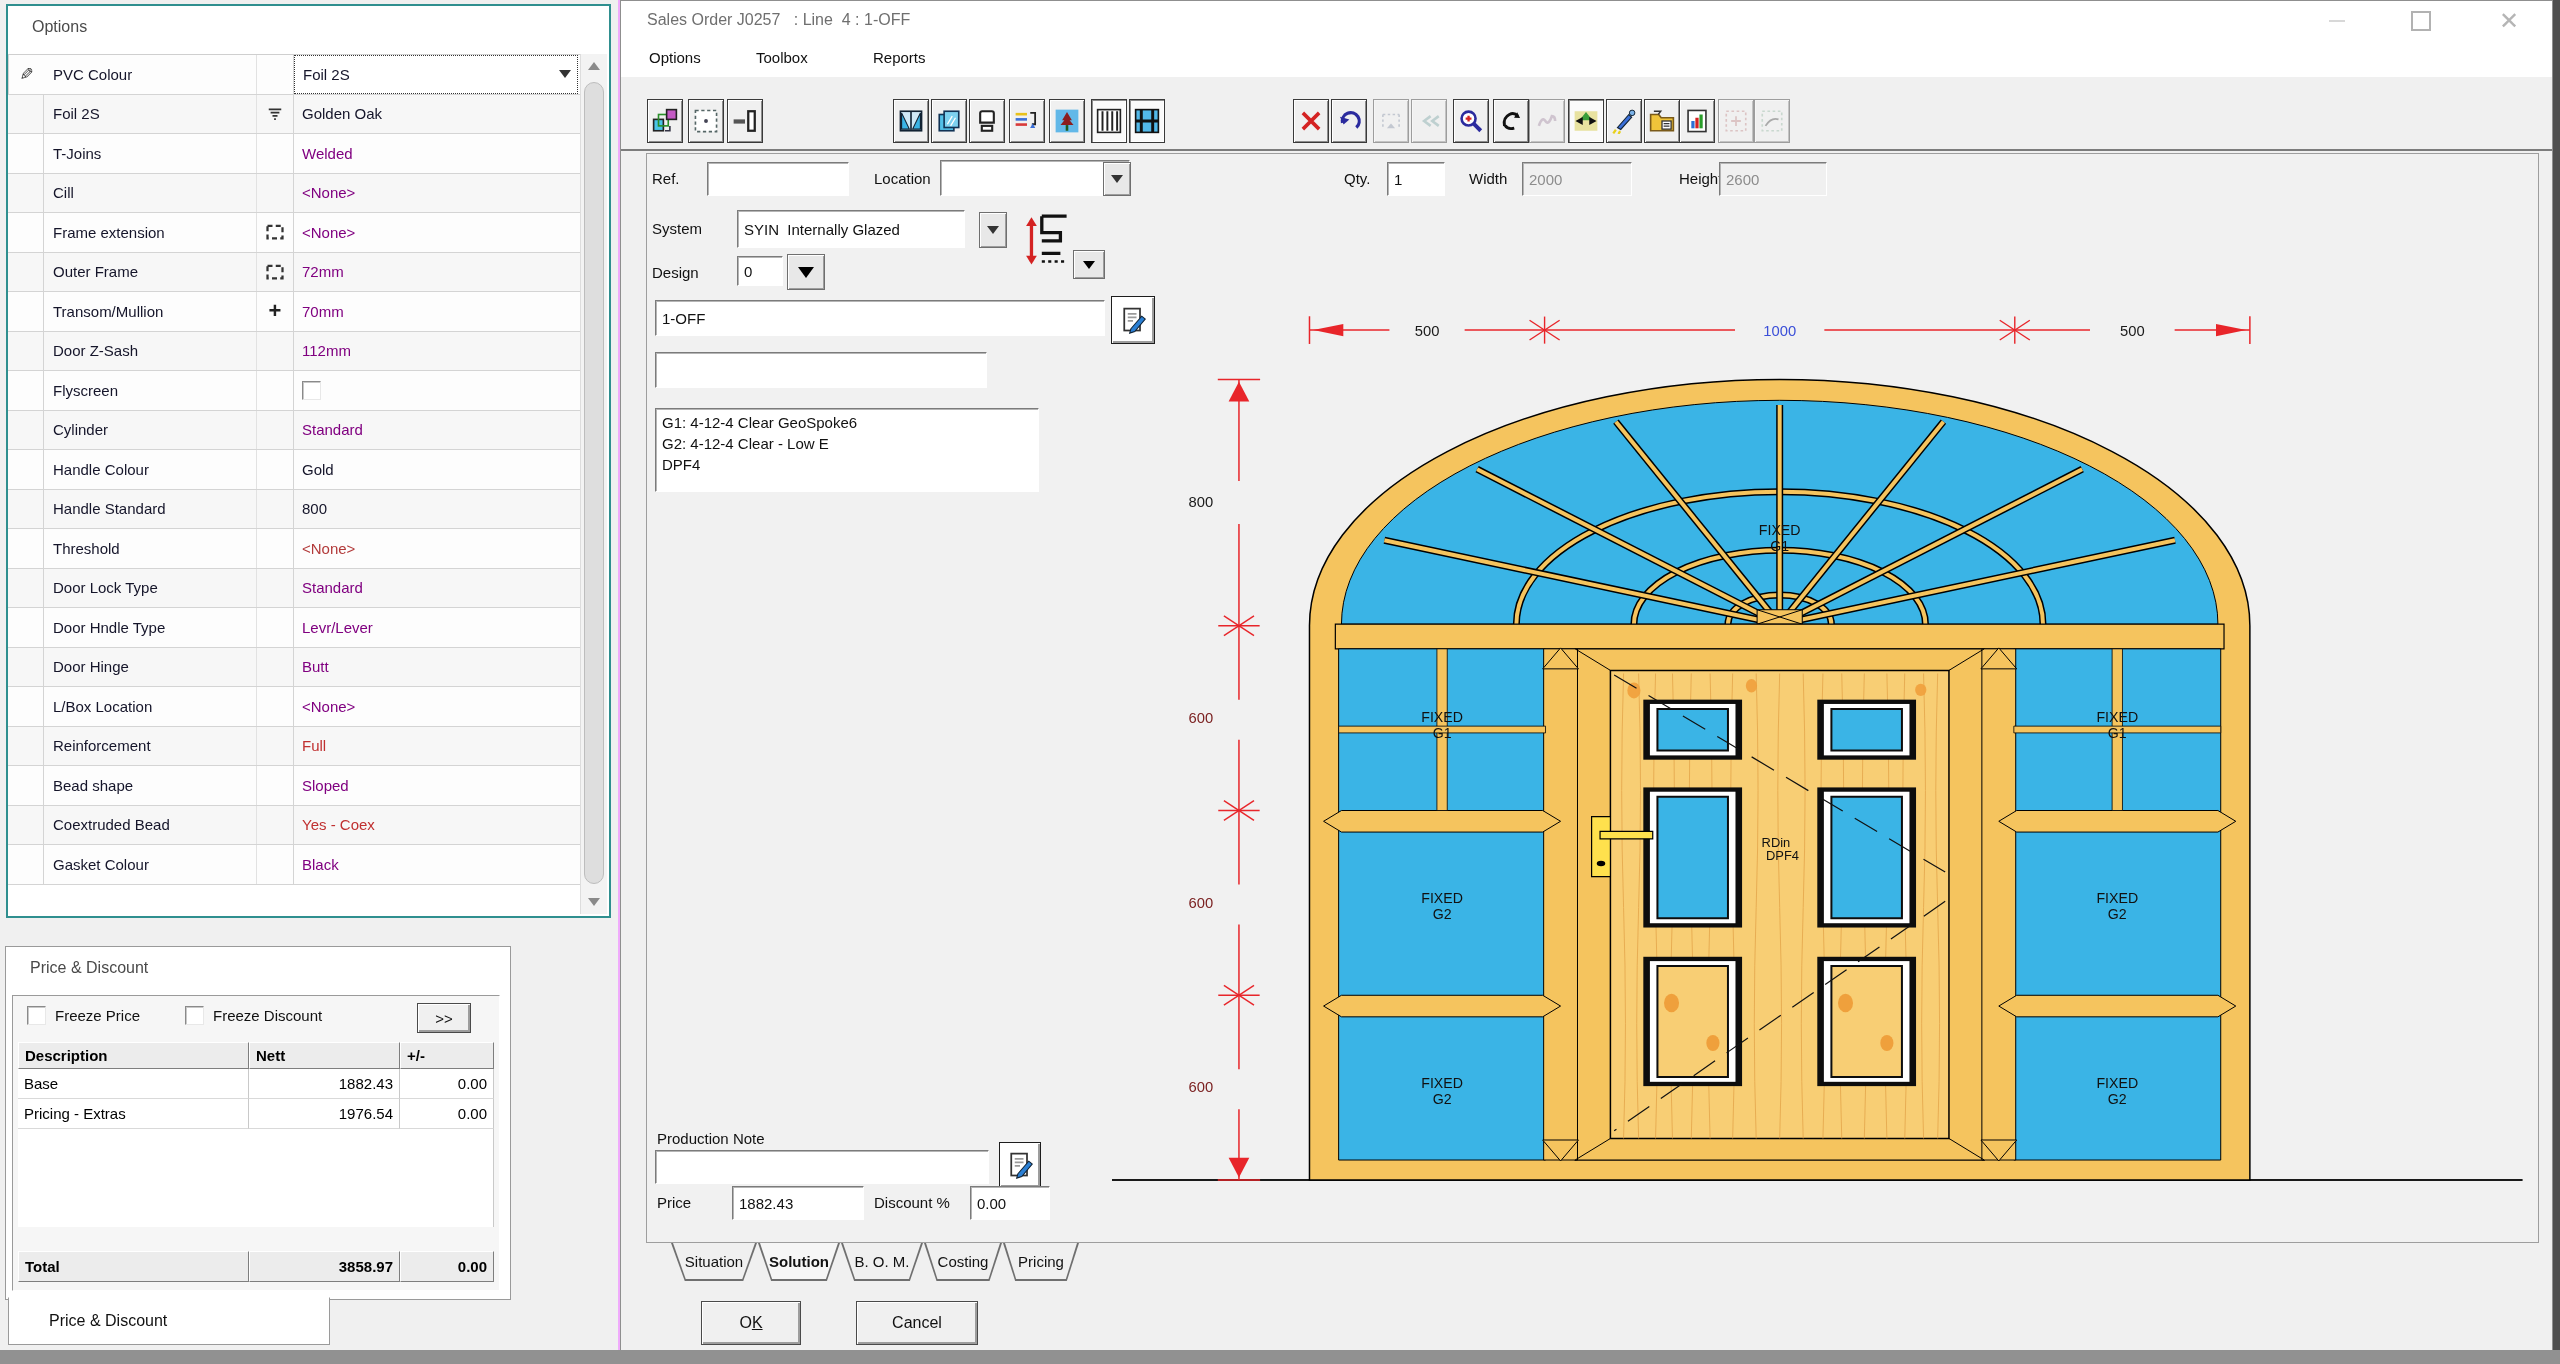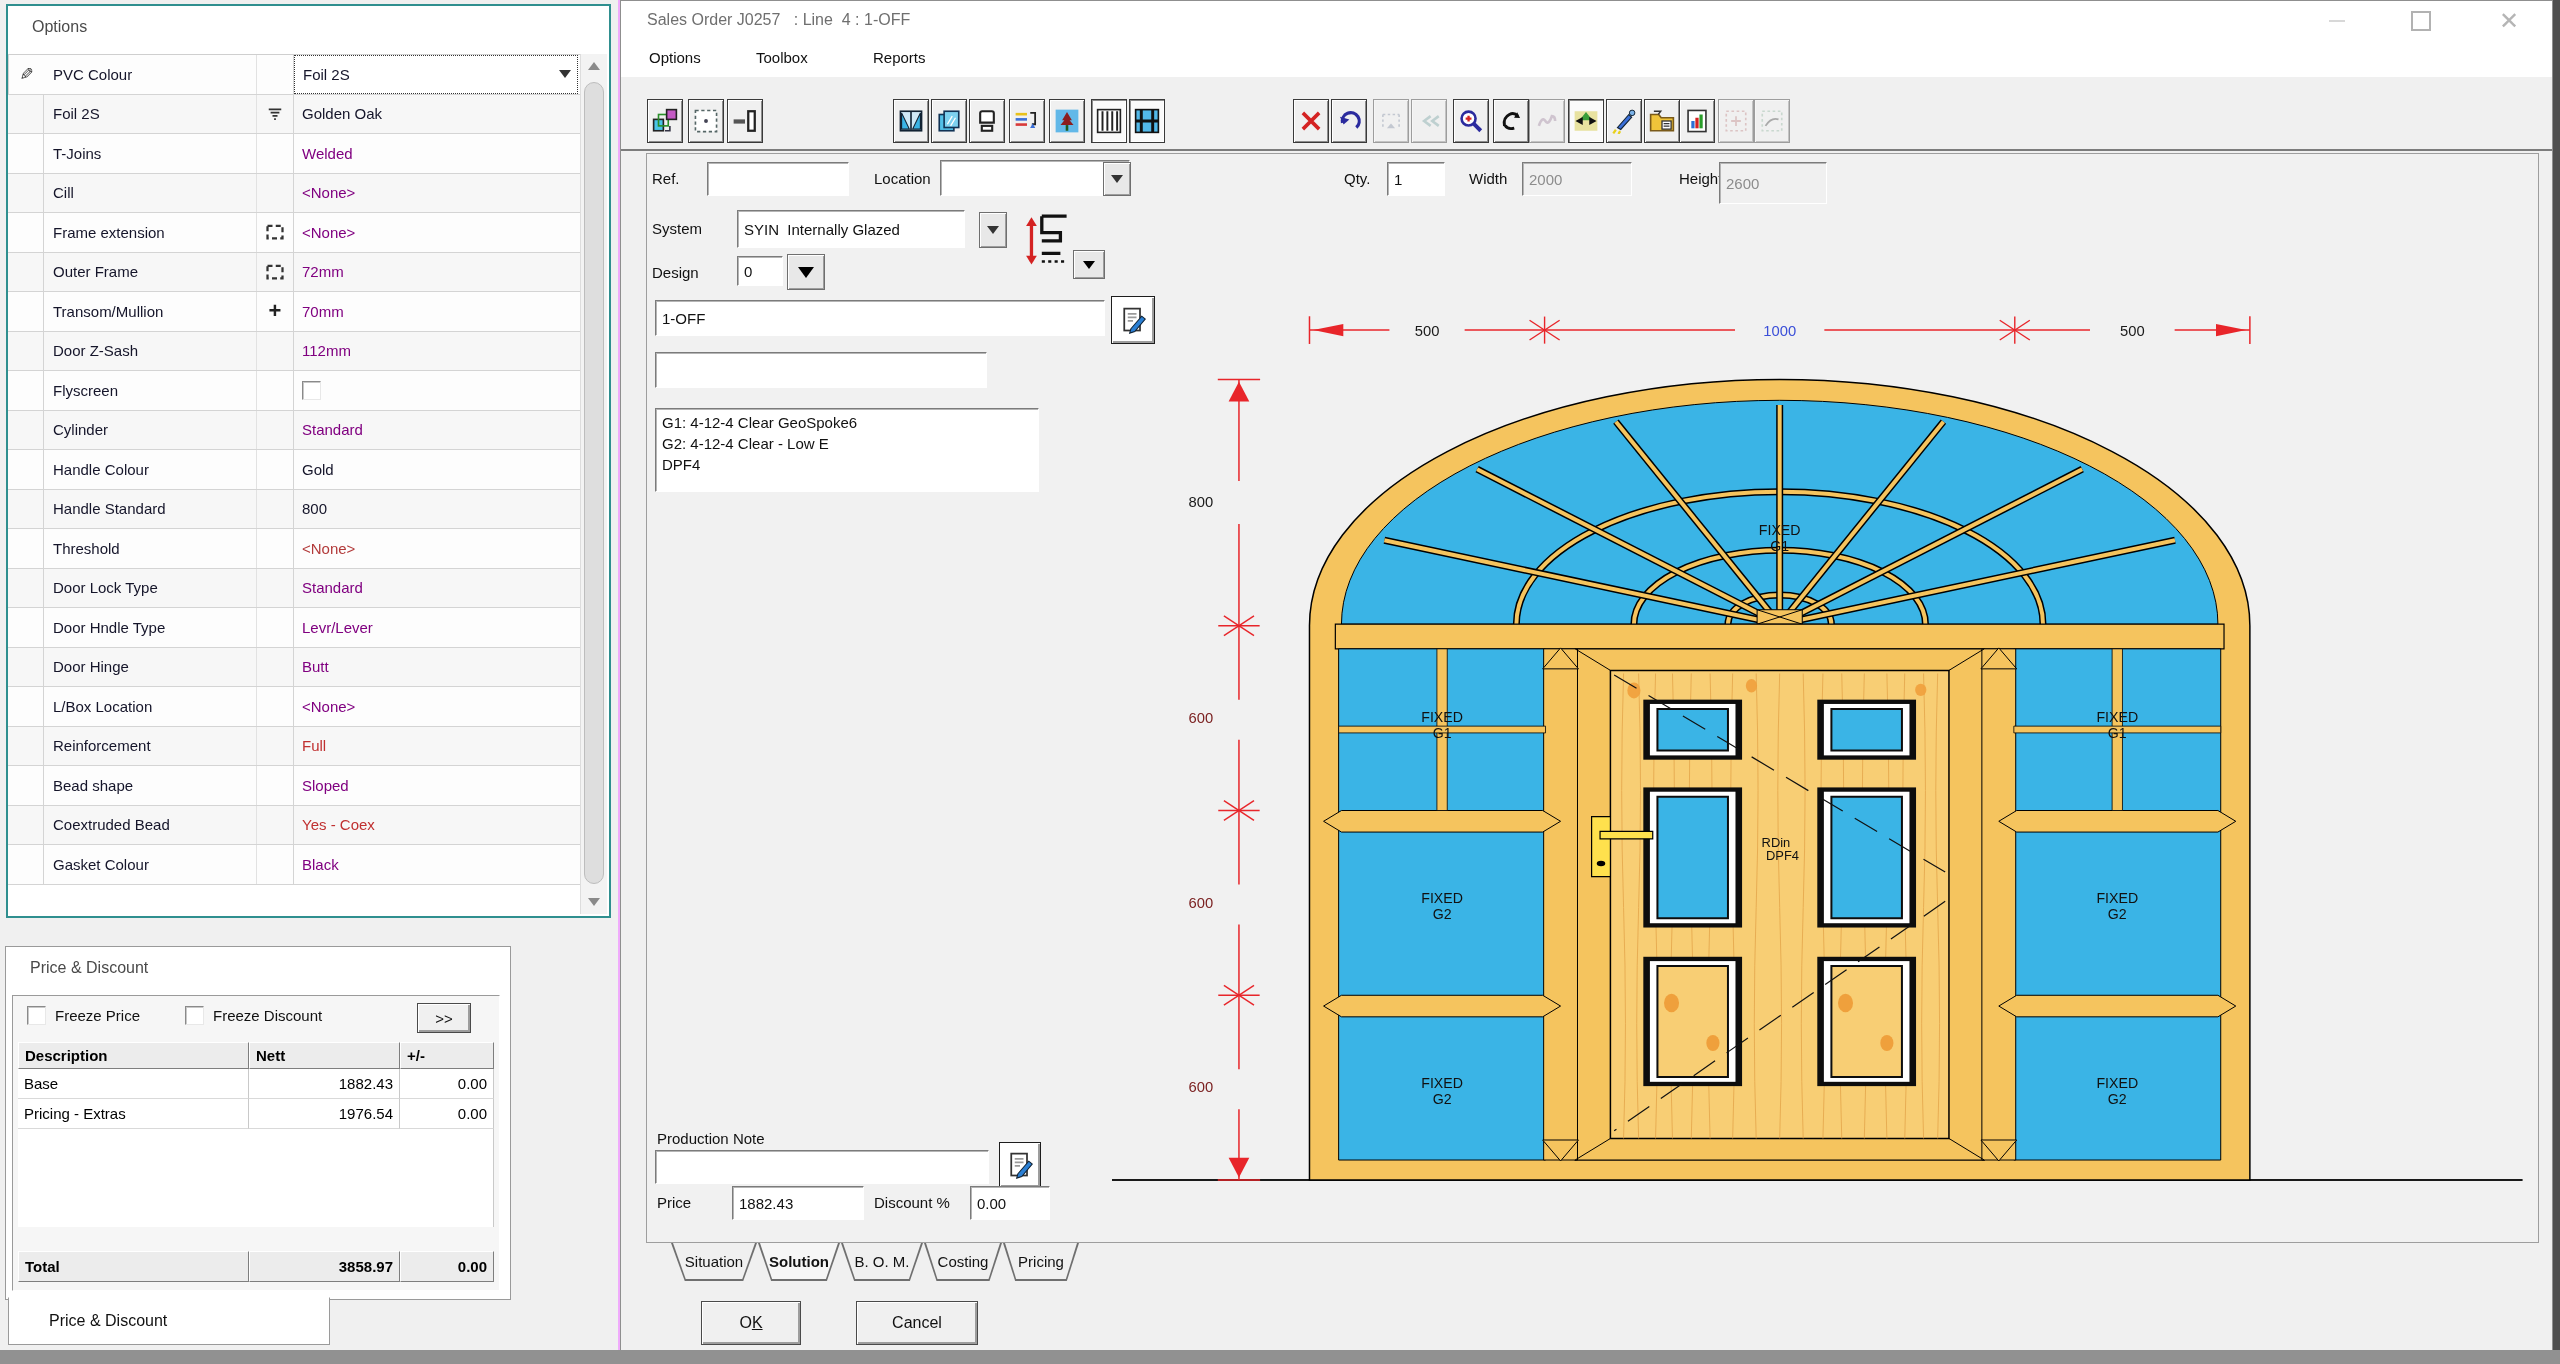--- a/index.html
+++ b/index.html
@@ -497,21 +497,21 @@
       <span class="lbl" style="left:227px;top:16px;">Location</span>
       <input class="field" style="left: 293px; top: 6px; width: 190px; height: 36px;" value="">
       <div class="combo-btn" style="left:456px;top:8px;height:32px;">
           <span class="darr"></span>
         </div>
       <span class="lbl" style="left:697px;top:16px;">Qty.</span>
       <input class="field" style="left: 740px; top: 8px; width: 58px; height: 34px;" value="1">
       <span class="lbl" style="left:822px;top:16px;">Width</span>
       <input class="field dis" style="left: 875px; top: 8px; width: 110px; height: 34px;" value="2000">
       <span class="lbl" style="left:1032px;top:16px;">Height</span>
-      <input class="field dis" style="left: 1072px; top: 8px; width: 108px; height: 42px;" value="2600">
+      <input class="field dis" style="left: 1072px; top: 8px; width: 108px; height: 34px;" value="2600">
 
       <span class="lbl" style="left:5px;top:66px;">System</span>
       <input class="field" style="left: 90px; top: 56px; width: 228px; height: 38px; white-space: pre;" value="SYIN  Internally Glazed">
       <div class="combo-btn" style="left:332px;top:58px;height:34px;">
           <span class="darr"></span>
         </div>
       <span class="lbl" style="left:5px;top:110px;">Design</span>
       <input class="field" style="left: 90px; top: 102px; width: 46px; height: 30px;" value="0">
       <div class="combo-btn" style="left:140px;top:100px;width:36px;height:34px;">
           <span class="darr" style="border-top-color:#000;border-top-width:11px;border-left-width:8px;border-right-width:8px;"></span>

